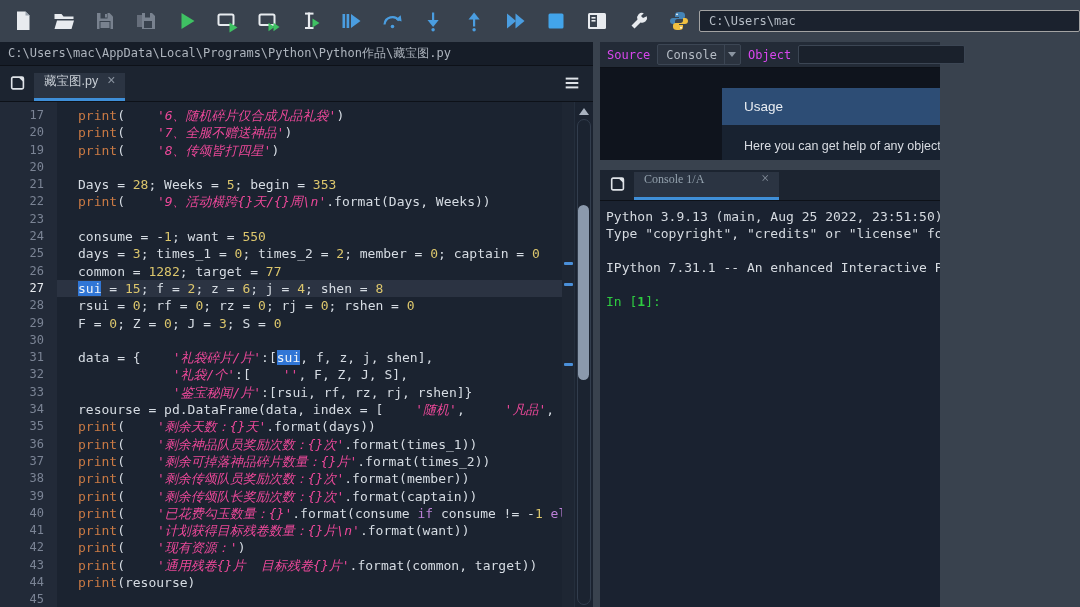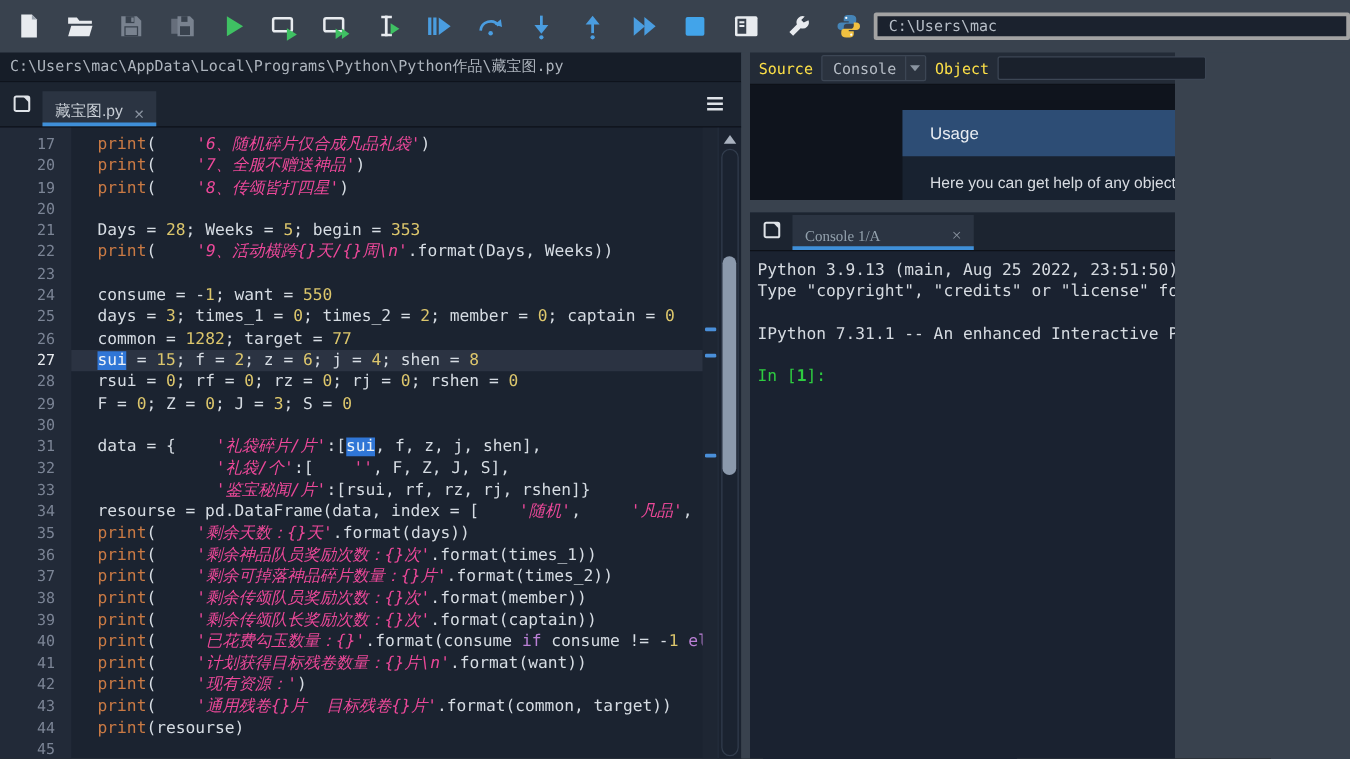--- a/index.html
+++ b/index.html
@@ -4,37 +4,37 @@
 <style>
   html,body{margin:0;padding:0;background:#222;}
   .app{width:1080px;height:607px;position:relative;background:#39424e;overflow:hidden;
        font-family:"Liberation Sans",sans-serif;-webkit-font-smoothing:antialiased;}
   
   .toolbar{height:42px;display:flex;align-items:center;padding-left:2px;background:#39424e;}
   #toolbar-icons{display:flex;align-items:center;}
   .tbtn{width:41px;height:36px;display:flex;align-items:center;justify-content:center;}
   .tbtn svg{width:24px;height:24px;display:block;}
   .wd-wrap{flex:1;height:22px;margin-right:0;}
-  .path-input{width:100%;height:22px;box-sizing:border-box;background:#1b222e;border:3px solid #a3a3a3;
+  .path-input{width:100%;height:22px;box-sizing:border-box;background:#1b222e;border:1px solid #a3a3a3;
      color:#b6bdc6;font-family:"DejaVu Sans Mono",monospace;font-size:12px;padding:0 9px;outline:none;border-radius:2px;}
   
   .main-row{display:flex;height:565px;}
   .left-col{width:593px;display:flex;flex-direction:column;}
   .vsplit{width:7px;background:#39424e;}
   .right-col{width:340px;display:flex;flex-direction:column;}
   
   .filepath-bar{height:23px;line-height:23px;background:#161d28;color:#adb4bd;
      font-family:"DejaVu Sans Mono",monospace;font-size:12px;padding-left:8px;border-bottom:1px solid #0d1118;
      white-space:nowrap;overflow:hidden;}
   
   .tabbar{height:35px;background:#1c2430;position:relative;border-bottom:1px solid #0d1118;flex:none;}
   .tabbar.small{height:30px;}
   .pane-icon{position:absolute;left:9px;top:8px;width:18px;height:18px;}
   .tabbar.small .pane-icon{top:5px;}
-  .tab{position:absolute;left:34px;bottom:0;height:28px;background:#2b3442;display:flex;align-items:flex-end;
+  .tab{position:absolute;left:34px;bottom:0;height:28px;background:#2b3442;display:flex;align-items:flex-start;
      padding:0 10px;border-bottom:3px solid #3f8fd8;box-sizing:border-box;color:#c7cdd4;font-size:12.5px;}
   .tab .close{margin-left:9px;color:#8a93a0;font-size:14px;line-height:1;}
   .tab.mono{font-family:Liberation Serif, serif;font-size:12px;color:#93a1ad;gap:48px;}
   .hamburger{position:absolute;right:12px;top:8px;width:18px;height:18px;}
   
   .editor-pane{flex:1;display:flex;flex-direction:column;background:#1b2330;overflow:hidden;}
   .editor-body{flex:1;position:relative;overflow:hidden;}
   .editor-body::before{content:'';position:absolute;left:0;top:0;width:57px;height:100%;background:#222a38;}
   #code-lines{position:absolute;left:0;top:0;width:702px;padding-top:5px;}
   .cl{display:flex;height:17.3px;line-height:17.3px;font-family:"DejaVu Sans Mono",monospace;font-size:13px;white-space:pre;}
@@ -55,21 +55,21 @@
   .cursor-flag{position:absolute;left:689px;top:172px;width:10px;height:16px;background:#6f7a88;}
   .scrollbar{position:absolute;right:0;top:0;bottom:0;width:18px;background:#1b2330;border-left:1px solid #242e3c;}
   .sb-up{position:absolute;top:6px;left:4px;width:0;height:0;border-left:5px solid transparent;
      border-right:5px solid transparent;border-bottom:7px solid #a9b2bf;}
   .sb-track{position:absolute;left:2px;right:2px;top:17px;bottom:2px;border:1px solid #323d4d;border-radius:7px;}
   .sb-thumb{position:absolute;left:3px;width:11px;top:103px;height:175px;background:#8b99ac;border-radius:6px;}
   
   .help-pane{height:118px;display:flex;flex-direction:column;flex:none;}
   .help-header{height:26px;background:#232b37;display:flex;align-items:center;padding-left:7px;gap:7px;
      border-bottom:1px solid #0d1118;box-sizing:border-box;flex:none;}
-  .hlbl{color:#fde047;font-family:"DejaVu Sans Mono",monospace;font-size:12px;}
+  .hlbl{color:#d946ef;font-family:"DejaVu Sans Mono",monospace;font-size:12px;}
   .combo{height:19px;background:#2b333f;border:1px solid #3c4654;border-radius:2px;display:flex;align-items:center;
      font-family:"DejaVu Sans Mono",monospace;font-size:12px;color:#b6bdc6;padding-left:8px;}
   .combo-arrow{width:15px;height:100%;border-left:1px solid #3c4654;display:flex;align-items:center;justify-content:center;margin-left:7px;}
   .obj-input{flex:1;height:19px;box-sizing:border-box;background:#1a212c;border:1px solid #3c4654;border-radius:2px;
      color:#c7ccd1;font-family:"DejaVu Sans Mono",monospace;font-size:12px;padding:0 6px;outline:none;}
   .help-content{flex:1;background:#0f141d;position:relative;overflow:hidden;}
   .usage-card{position:absolute;left:122px;top:20px;right:-2px;bottom:-8px;background:#182230;}
   .usage-title{height:37px;background:#2d4d75;color:#e9edf2;font-size:13.5px;display:flex;align-items:center;padding-left:22px;}
   .usage-body{padding:14px 0 0 22px;color:#d8dce2;font-size:12.5px;white-space:nowrap;overflow:hidden;}
   .hsplit{height:10px;background:#39424e;flex:none;}

